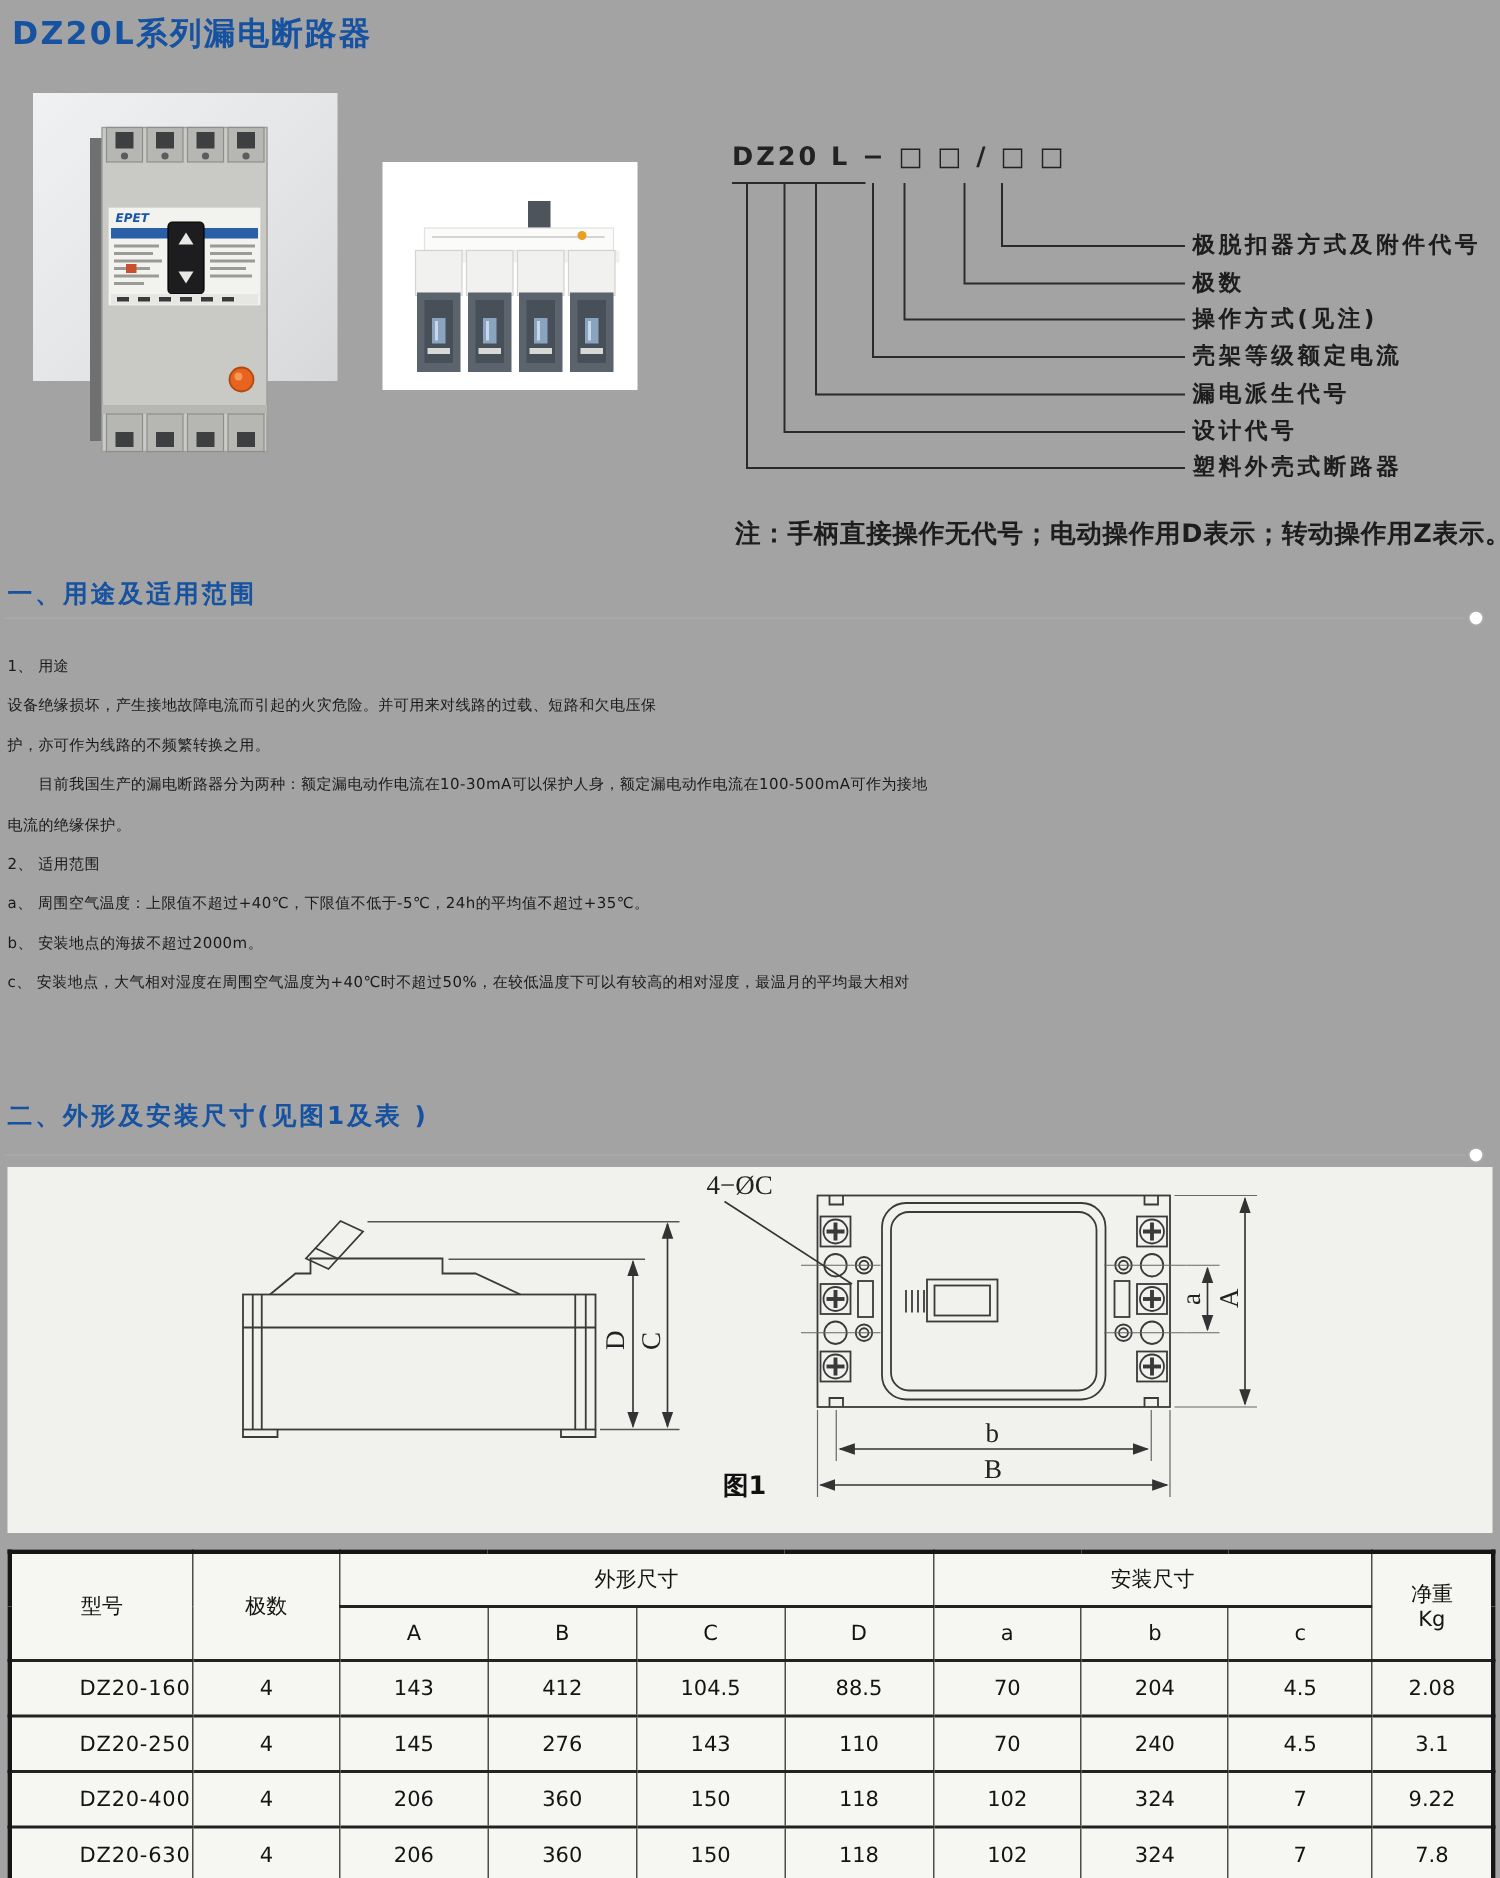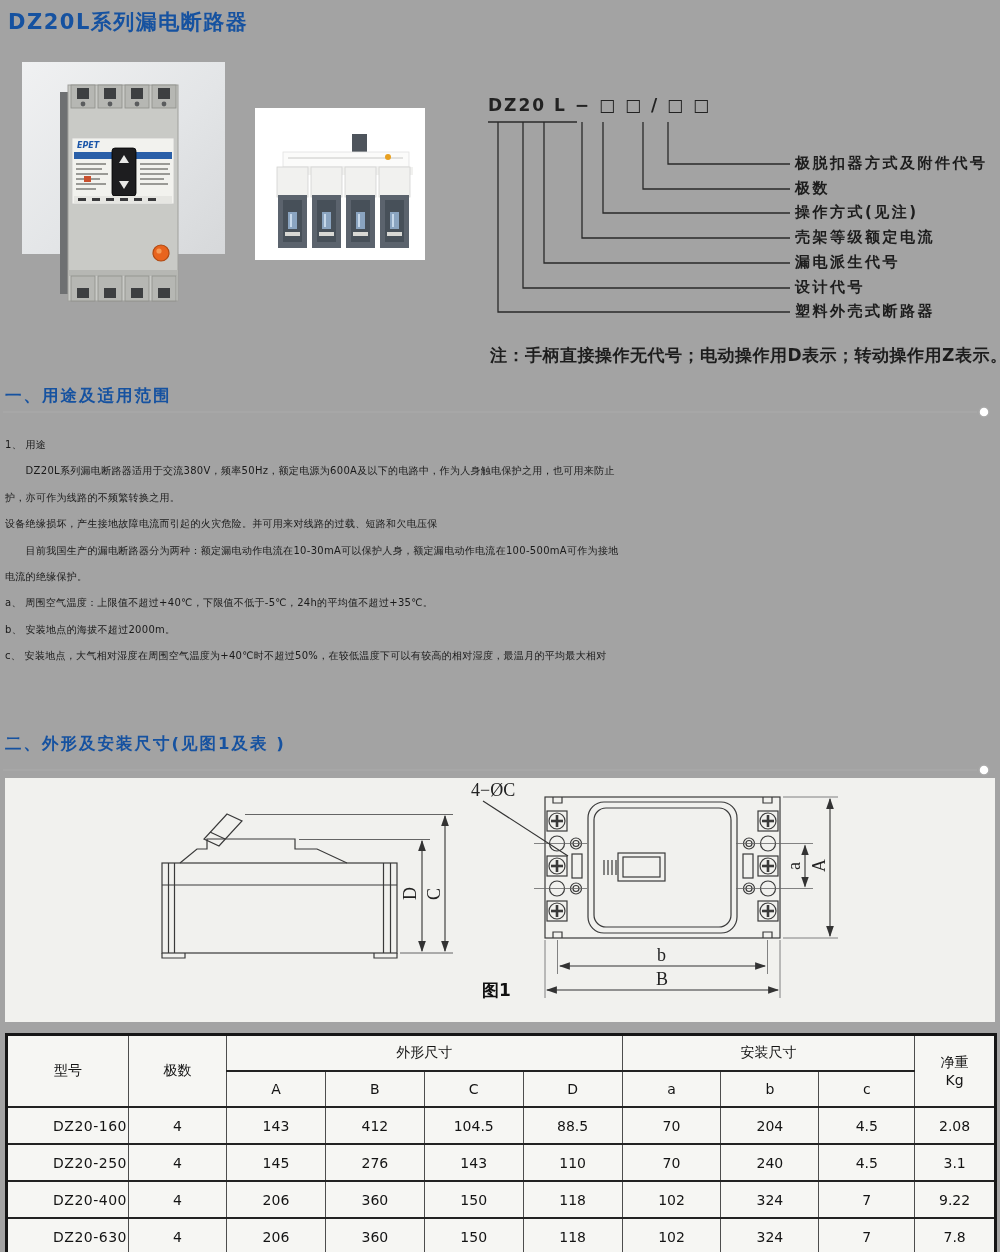--- a/index.html
+++ b/index.html
@@ -194,25 +194,25 @@
   <div class="abs" id="note">注：手柄直接操作无代号；电动操作用D表示；转动操作用Z表示。</div>
 
   <div class="abs sec-head" id="sec1-head">一、用途及适用范围</div>
   <svg class="divider" id="divider1">
     <line x1="0" y1="7" x2="974" y2="7" stroke="#a8a8a8" stroke-width="1.5"></line>
     <circle cx="981" cy="7" r="5" fill="#ffffff" stroke="#a8a8a8" stroke-width="1.5"></circle>
   </svg>
 
   <div class="abs" id="body-text">
     <p>1、 用途</p>
-    <p>　　DZ20L系列漏电断路器适用于交流380V，频率50Hz，额定电源为600A及以下的电路中，作为人身触电保护之用，也可用来防止</p>
+    <p>设备绝缘损坏，产生接地故障电流而引起的火灾危险。并可用来对线路的过载、短路和欠电压保</p>
     <p>护，亦可作为线路的不频繁转换之用。</p>
-    <p>设备绝缘损坏，产生接地故障电流而引起的火灾危险。并可用来对线路的过载、短路和欠电压保</p>
     <p>　　目前我国生产的漏电断路器分为两种：额定漏电动作电流在10-30mA可以保护人身，额定漏电动作电流在100-500mA可作为接地</p>
     <p>电流的绝缘保护。</p>
+    <p>2、 适用范围</p>
     <p>a、 周围空气温度：上限值不超过+40℃，下限值不低于-5℃，24h的平均值不超过+35℃。</p>
     <p>b、 安装地点的海拔不超过2000m。</p>
     <p>c、 安装地点，大气相对湿度在周围空气温度为+40℃时不超过50%，在较低温度下可以有较高的相对湿度，最温月的平均最大相对</p>
   </div>
 
   <div class="abs sec-head" id="sec2-head">二、外形及安装尺寸(见图1及表 )</div>
   <svg class="divider" id="divider2">
     <line x1="0" y1="7" x2="974" y2="7" stroke="#a8a8a8" stroke-width="1.5"></line>
     <circle cx="981" cy="7" r="5" fill="#ffffff" stroke="#a8a8a8" stroke-width="1.5"></circle>
   </svg>

